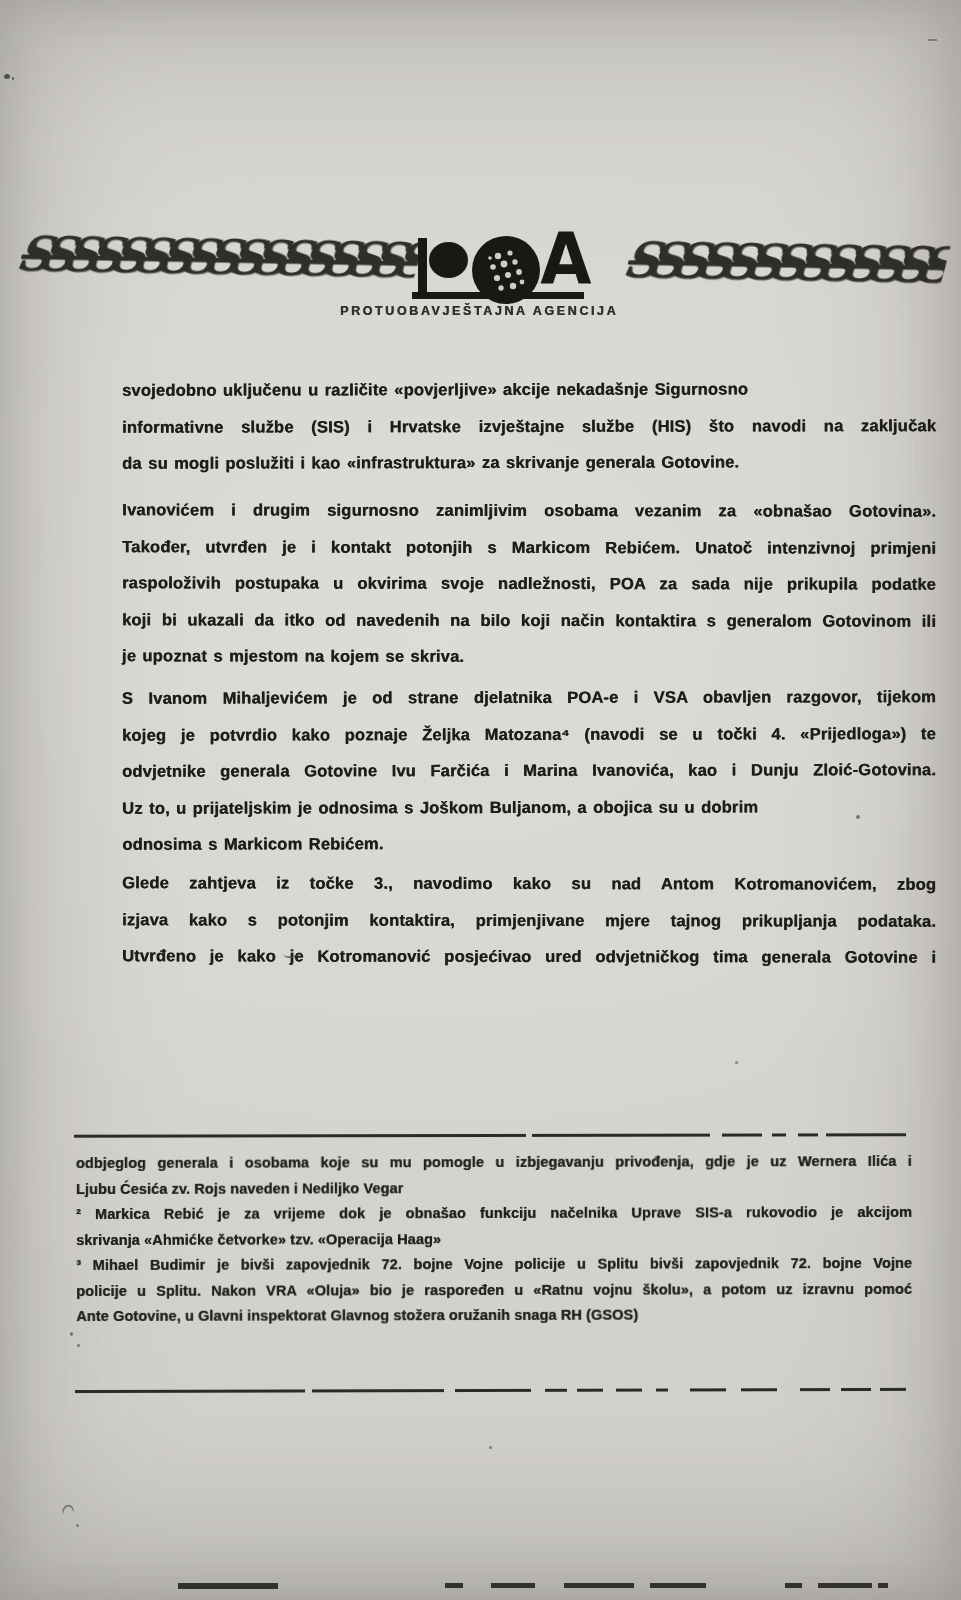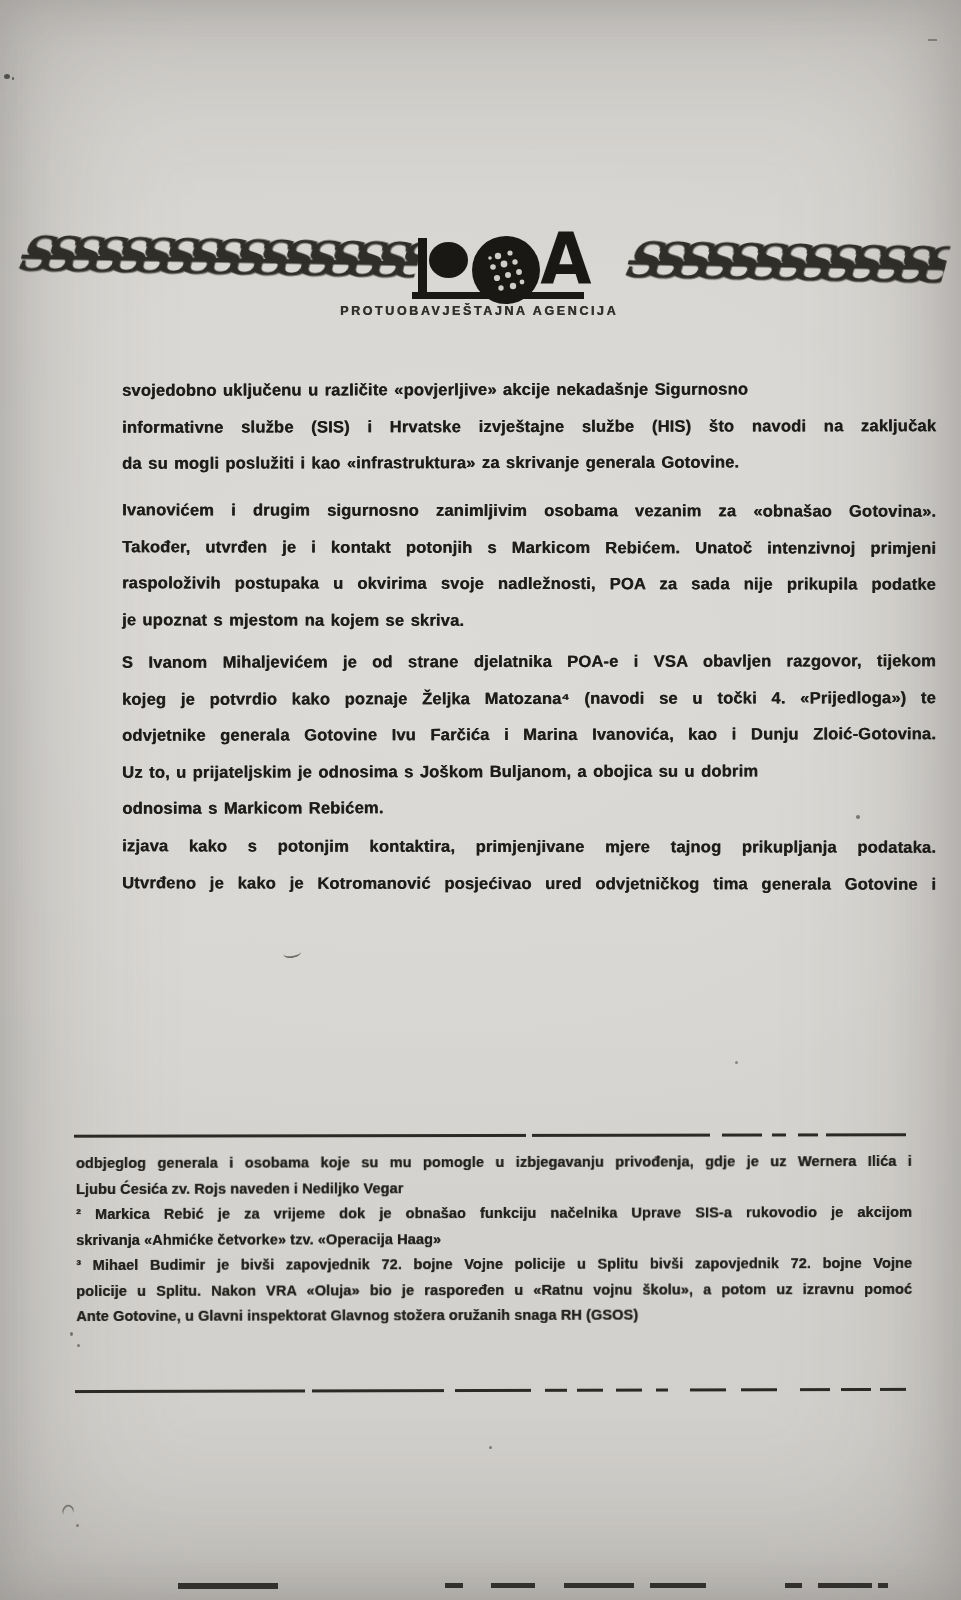--- a/index.html
+++ b/index.html
@@ -108,30 +108,32 @@
   <div class="bodytext">
     <div class="para">
         <div class="line">svojedobno uključenu u  različite «povjerljive» akcije nekadašnje Sigurnosno</div>
         <div class="line j">informativne službe (SIS) i Hrvatske izvještajne službe (HIS) što navodi na zaključak</div>
         <div class="line">da su mogli poslužiti i kao «infrastruktura» za skrivanje generala Gotovine.</div>
       </div>
     <div class="para m1">
         <div class="line j">Ivanovićem i drugim sigurnosno zanimljivim osobama vezanim za «obnašao Gotovina».</div>
         <div class="line j">Također, utvrđen je i kontakt potonjih s Markicom Rebićem. Unatoč intenzivnoj primjeni</div>
         <div class="line j">raspoloživih postupaka u okvirima svoje nadležnosti, POA za sada nije prikupila podatke</div>
+        <div class="line j">koji bi ukazali da itko od navedenih na bilo koji način kontaktira s generalom Gotovinom ili</div>
         <div class="line">je upoznat s mjestom na kojem se skriva.</div>
       </div>
     <div class="para m2">
         <div class="line j">S Ivanom Mihaljevićem je od strane djelatnika POA-e i VSA obavljen razgovor, tijekom</div>
         <div class="line j">kojeg je potvrdio kako poznaje Željka Matozana⁴ (navodi se u točki 4. «Prijedloga») te</div>
         <div class="line j">odvjetnike generala Gotovine Ivu Farčića i Marina Ivanovića, kao i Dunju Zloić-Gotovina.</div>
         <div class="line">Uz to, u prijateljskim je odnosima s Joškom Buljanom, a obojica su u dobrim</div>
         <div class="line">odnosima s Markicom Rebićem.</div>
       </div>
     <div class="para m3">
+        <div class="line j">Glede zahtjeva iz  točke 3., navodimo kako su nad Antom Kotromanovićem, zbog</div>
         <div class="line j">izjava kako s potonjim kontaktira, primjenjivane mjere tajnog prikupljanja podataka.</div>
         <div class="line j">Utvrđeno je kako je Kotromanović posjećivao ured odvjetničkog tima generala Gotovine i</div>
       </div>
   </div>
 
   <div class="divider-top">
     <div class="seg" style="left:74px;width:452px;"></div>
     <div class="seg" style="left:532px;width:178px;"></div>
     <div class="seg" style="left:722px;width:40px;"></div>
     <div class="seg" style="left:772px;width:14px;"></div>

